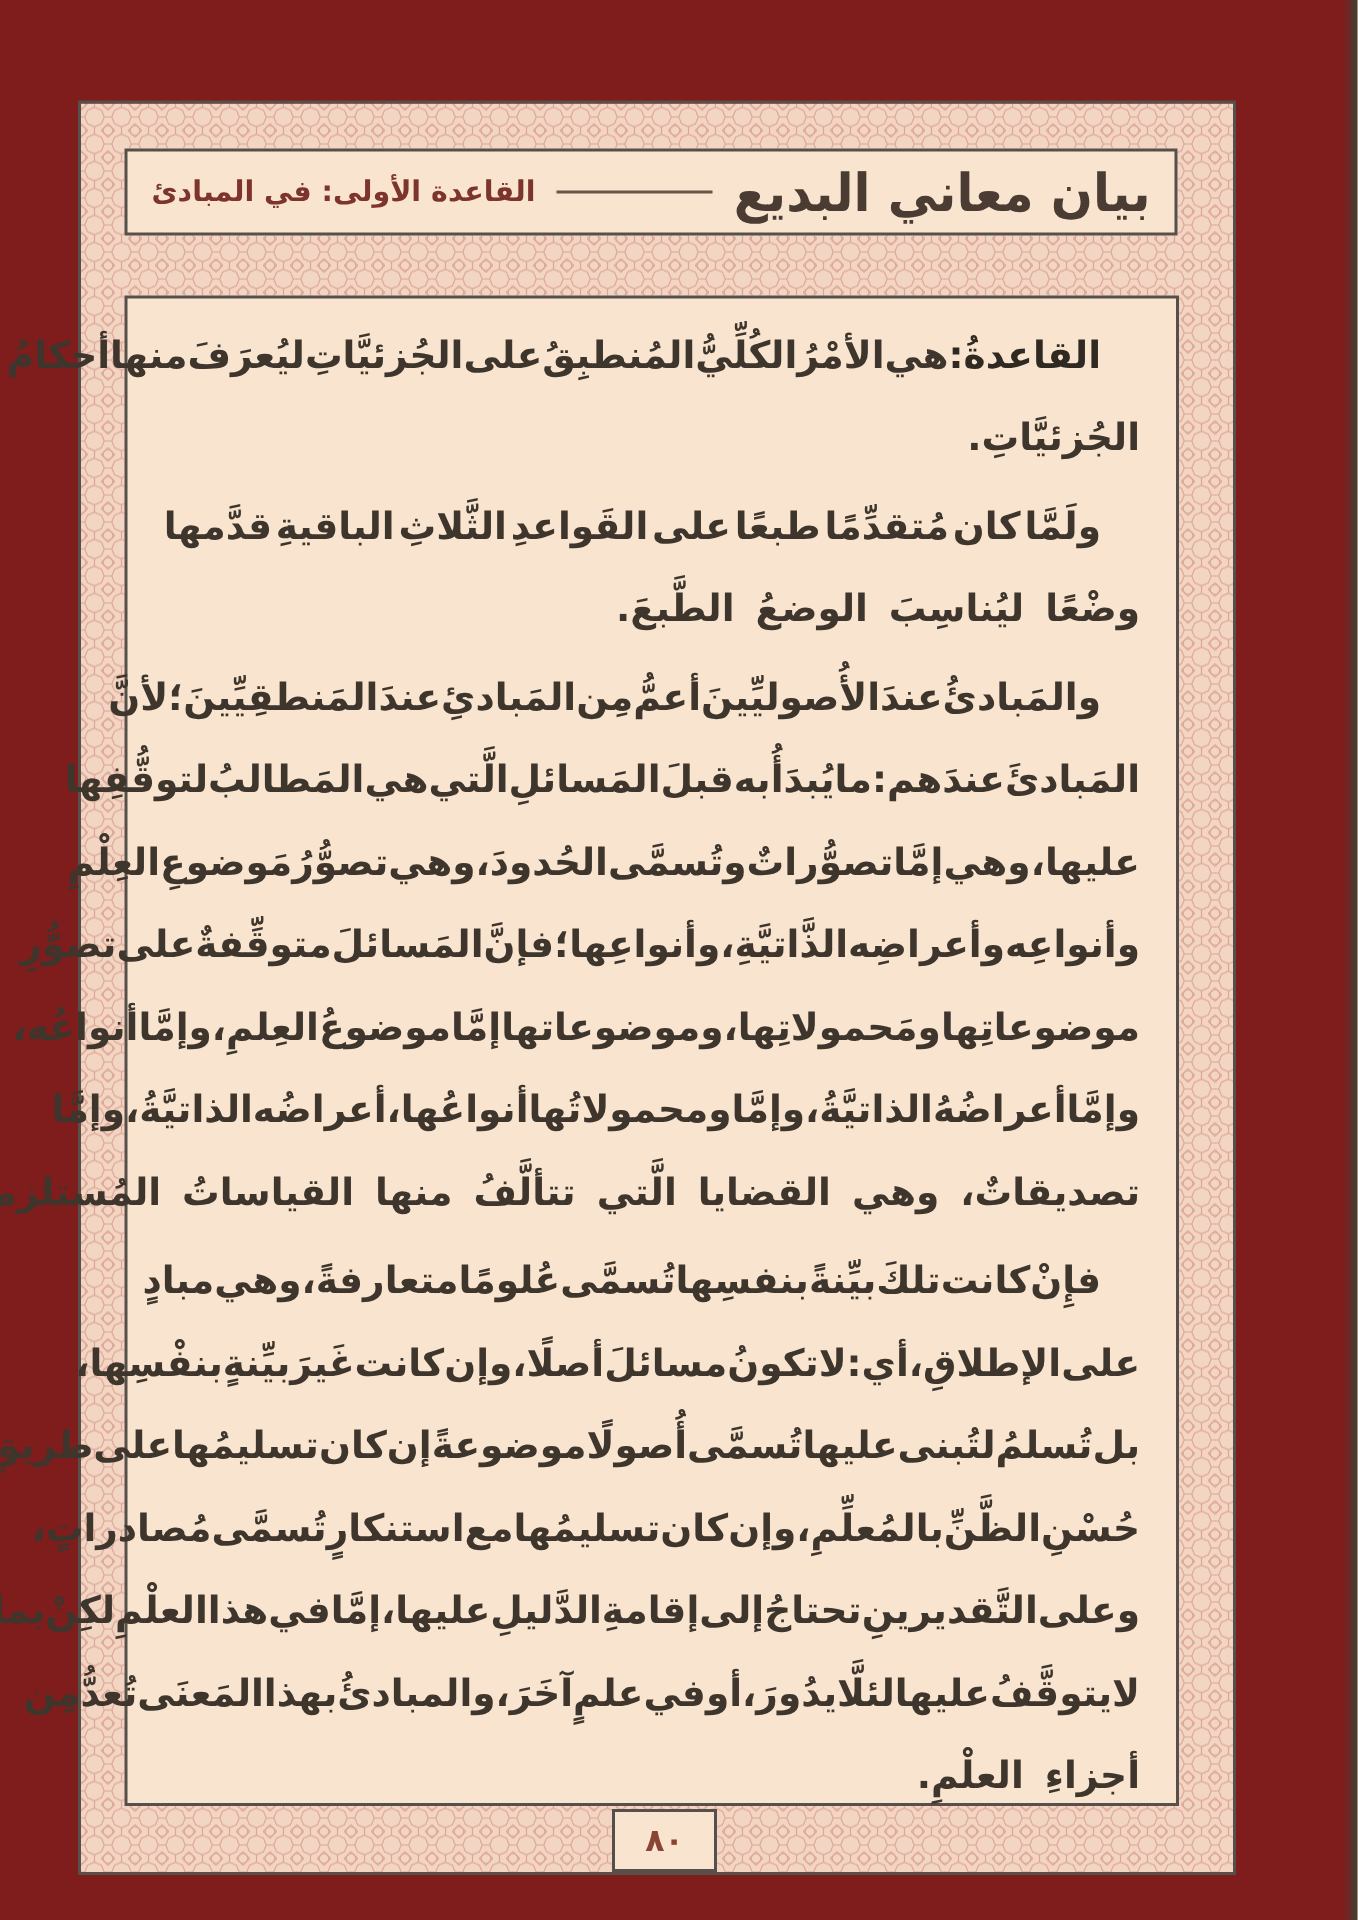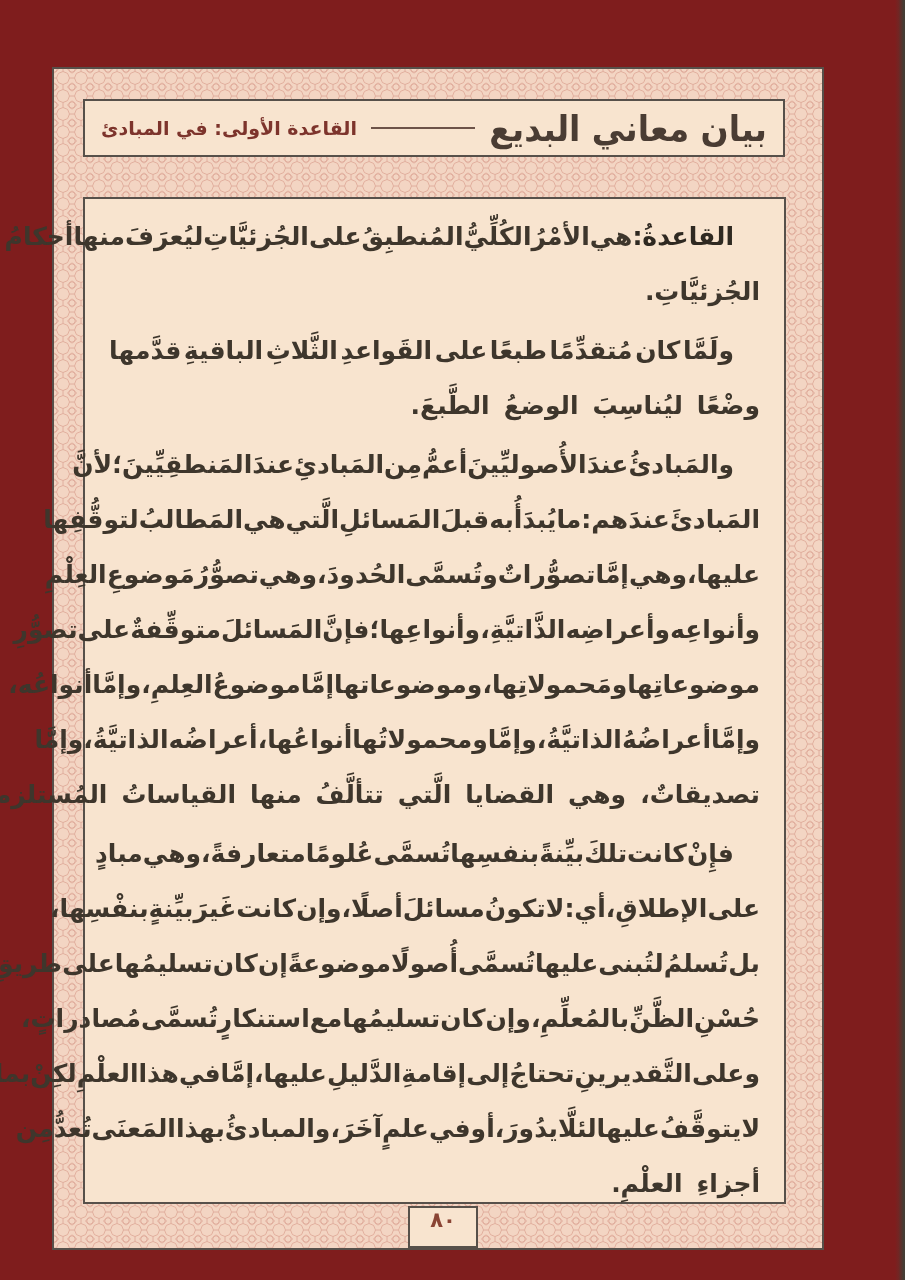--- a/index.html
+++ b/index.html
@@ -35,21 +35,21 @@
     height:55px;line-height:55px;font-size:25px;font-weight:600;color:#3e362c;
     white-space:nowrap;}
   .line.single{justify-content:flex-start;}
   .line.single span{margin-left:14px;text-align:center;}
   .para .line.first{padding-right:26px;}
   .line .lead{font-weight:700;color:#2f2921;}
 
   
   .page-number-box{position:absolute;left:408px;top:1206px;width:70px;height:42px;
     background:#f8e4cf;border:2px solid #57504a;box-sizing:border-box;
-    display:flex;align-items:flex-start;justify-content:center;}
+    display:flex;align-items:center;justify-content:center;}
   .page-number{color:#8a4434;font-weight:700;font-size:21px;}
 </style>
 </head>
 <body>
 
 <div class="page">
 
   <div class="frame">
     <svg xmlns="http://www.w3.org/2000/svg" preserveAspectRatio="none">
       <defs>

